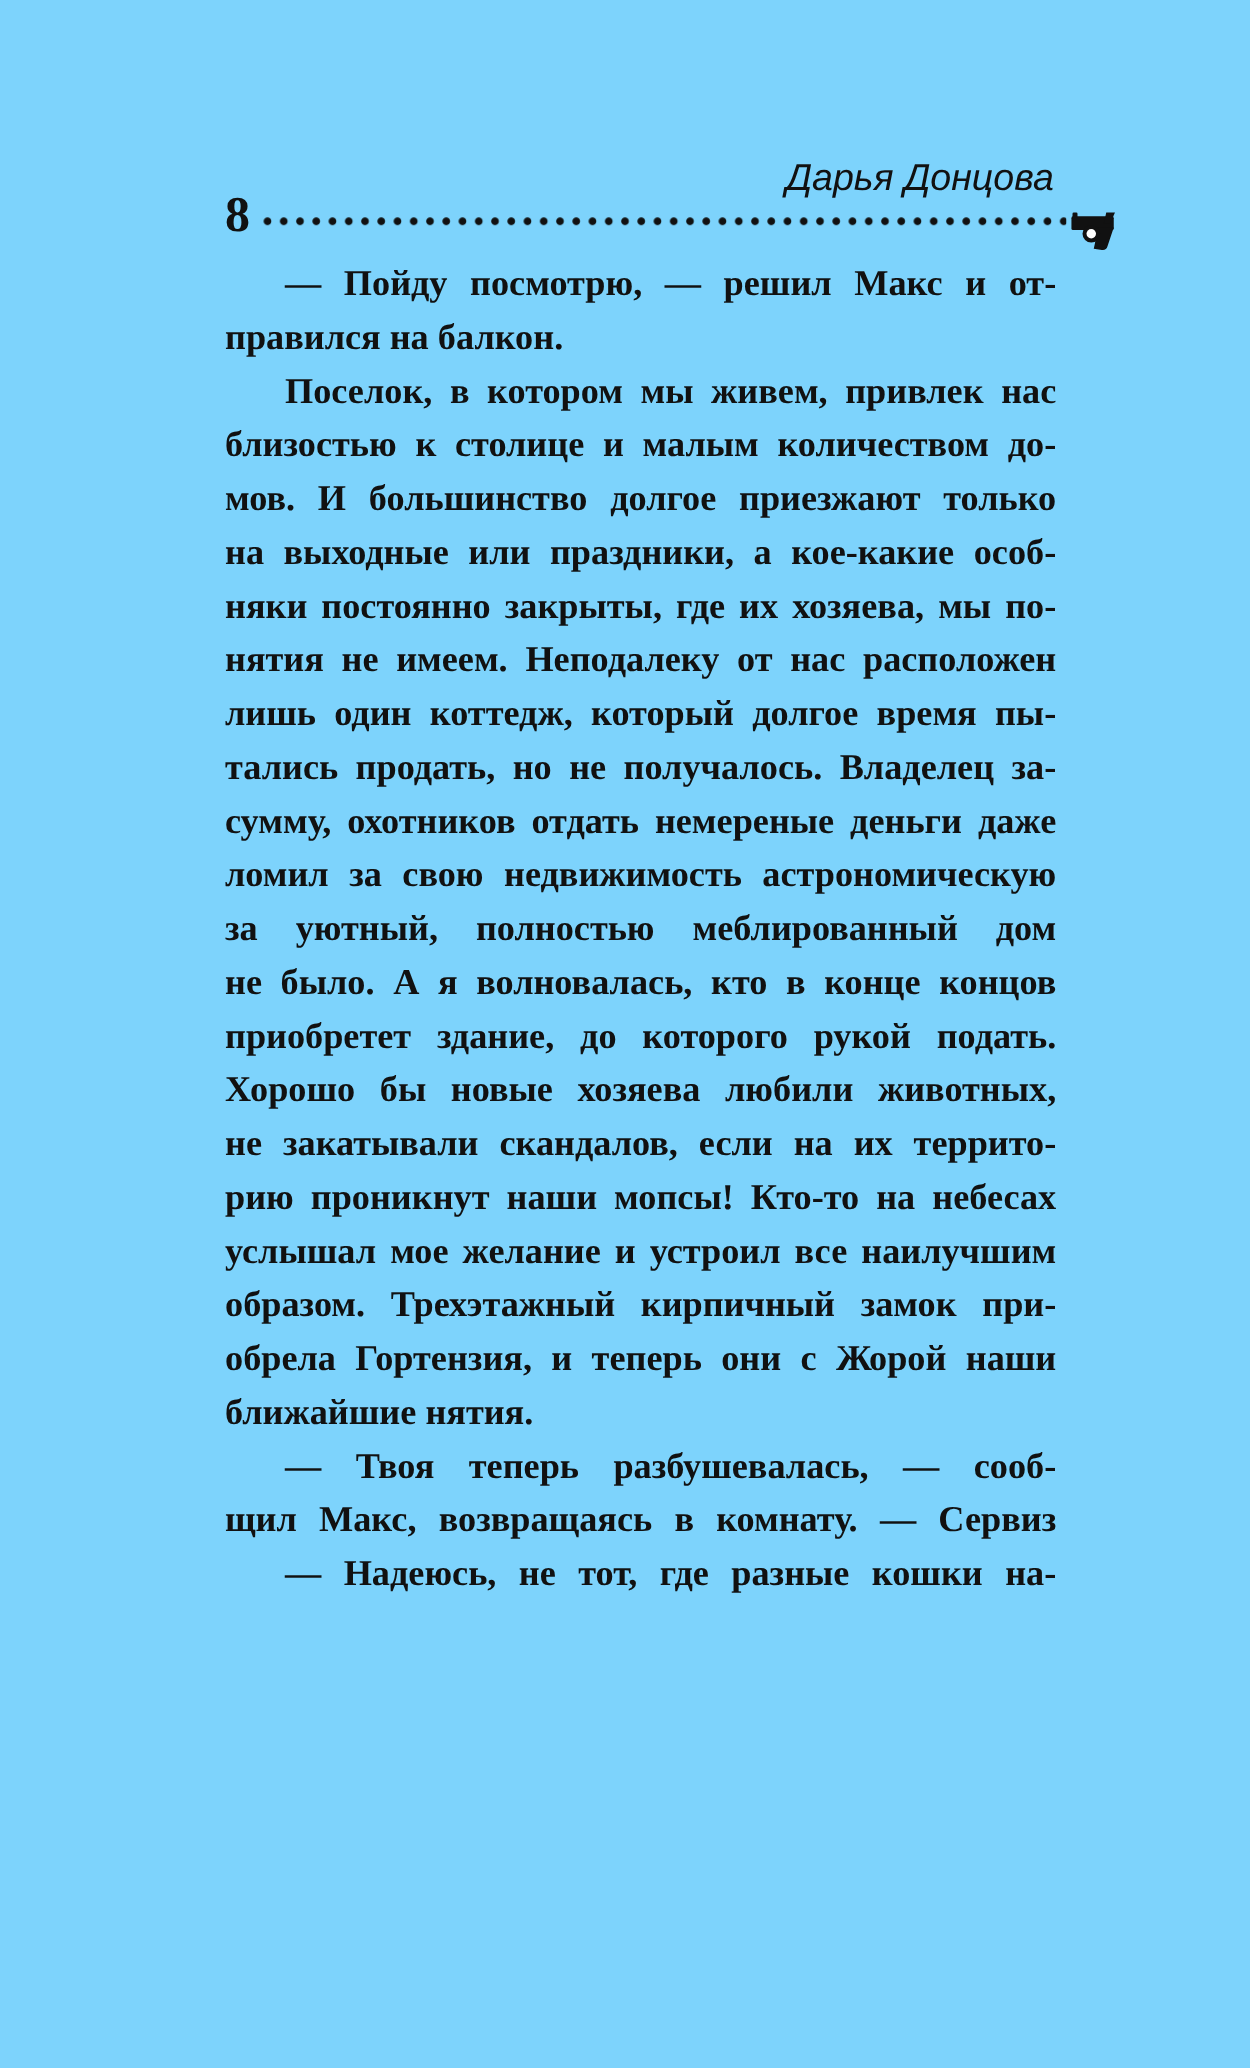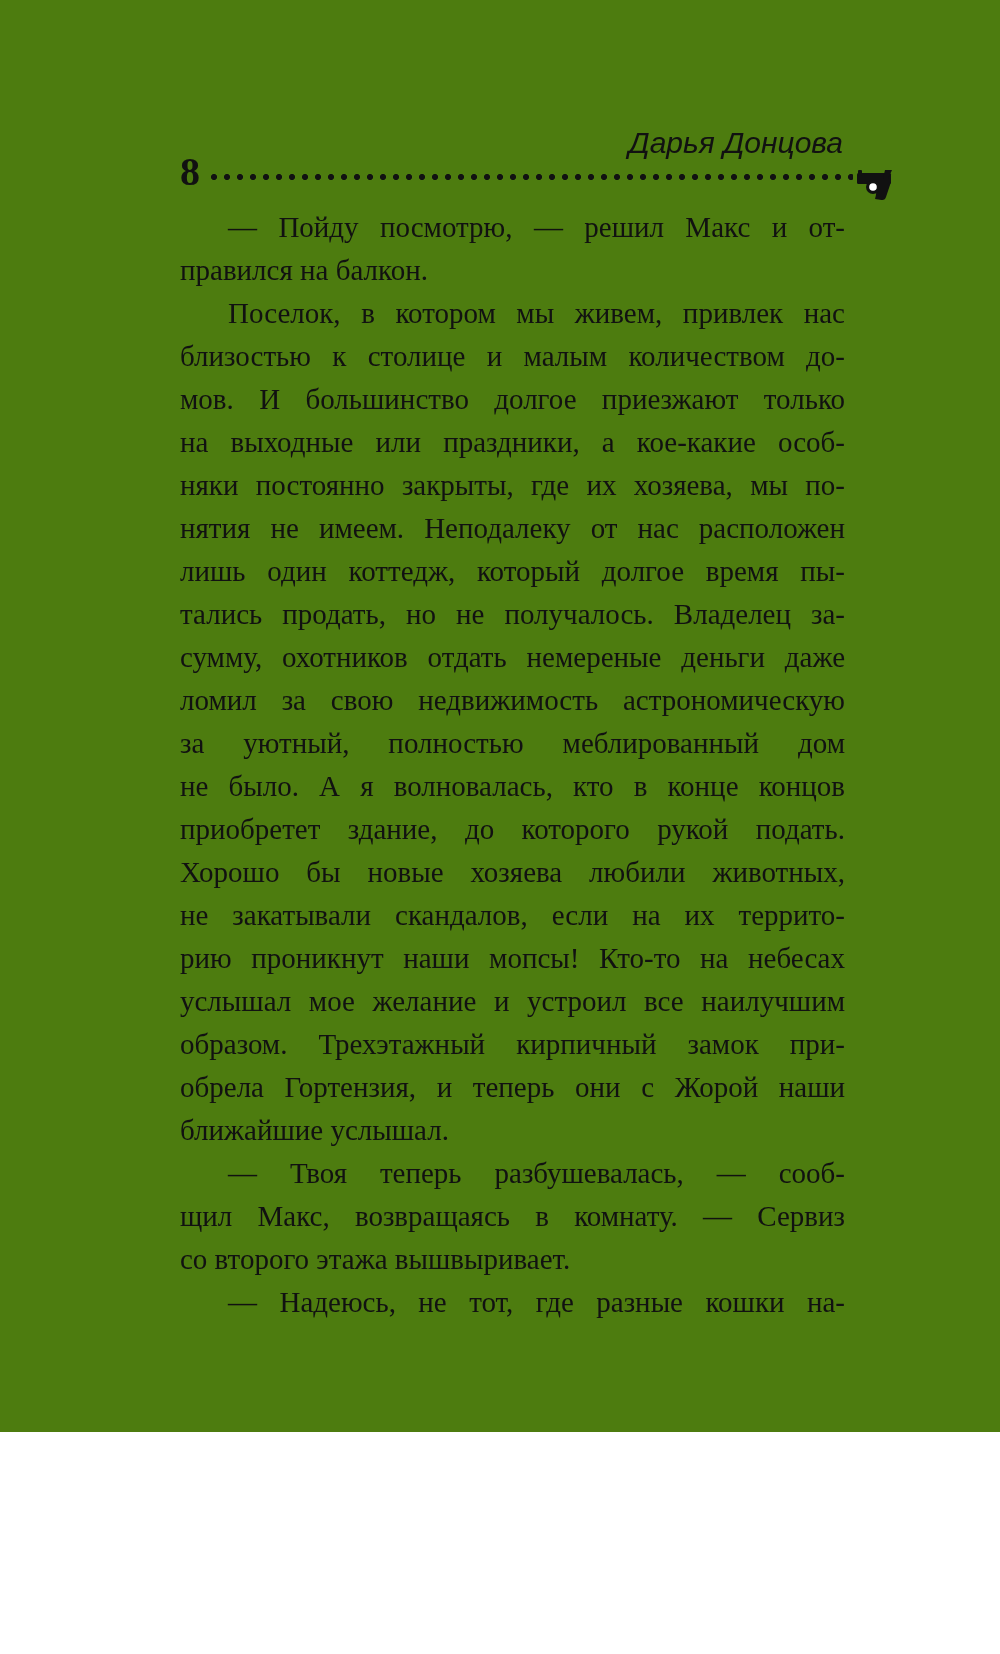--- a/index.html
+++ b/index.html
@@ -3,22 +3,22 @@
 <meta charset="utf-8">
 <style>
   html, body {
     margin: 0;
     padding: 0;
     background: #ffffff;
   }
   .page {
     position: relative;
     width: 1000px;
-    height: 1432px;
-    background: #4d7c0f;
+    height: 1654px;
+    background: #7dd3fc;
     color: #111111;
     overflow: hidden;
     font-family: "Liberation Serif", serif;
   }
   .header {
     position: absolute;
     left: 180px;
     top: 126px;
     width: 665px;
   }
@@ -63,20 +63,21 @@
     position: relative;
     top: 9px;
     flex: none;
   }
   .gun svg { display: block; width: 40px; height: 36px; }
   .text-block {
     position: absolute;
     left: 180px;
     top: 206px;
     width: 665px;
+    font-weight: bold;
   }
   .line {
     font-size: 29px;
     line-height: 43px;
     height: 43px;
     color: #111111;
   }
   .line.j {
     text-align: justify;
     text-align-last: justify;
@@ -129,20 +130,19 @@
     <div class="line j">ломил за свою недвижимость астрономическую</div>
     <div class="line j">за уютный, полностью меблированный дом</div>
     <div class="line j">не было. А я волновалась, кто в конце концов</div>
     <div class="line j">приобретет здание, до которого рукой подать.</div>
     <div class="line j">Хорошо бы новые хозяева любили животных,</div>
     <div class="line j">не закатывали скандалов, если на их террито-</div>
     <div class="line j">рию проникнут наши мопсы! Кто-то на небесах</div>
     <div class="line j">услышал мое желание и устроил все наилучшим</div>
     <div class="line j">образом. Трехэтажный кирпичный замок при-</div>
     <div class="line j">обрела Гортензия, и теперь они с Жорой наши</div>
-    <div class="line end">ближайшие услышал.</div>
+    <div class="line end">ближайшие нятия.</div>
     <div class="line j indent">— Твоя теперь разбушевалась, — сооб-</div>
     <div class="line j">щил Макс, возвращаясь в комнату. — Сервиз</div>
-    <div class="line end">со второго этажа вышвыривает.</div>
     <div class="line j indent">— Надеюсь, не тот, где разные кошки на-</div>
   </div>
 
 </div>
 
 </body></html>

